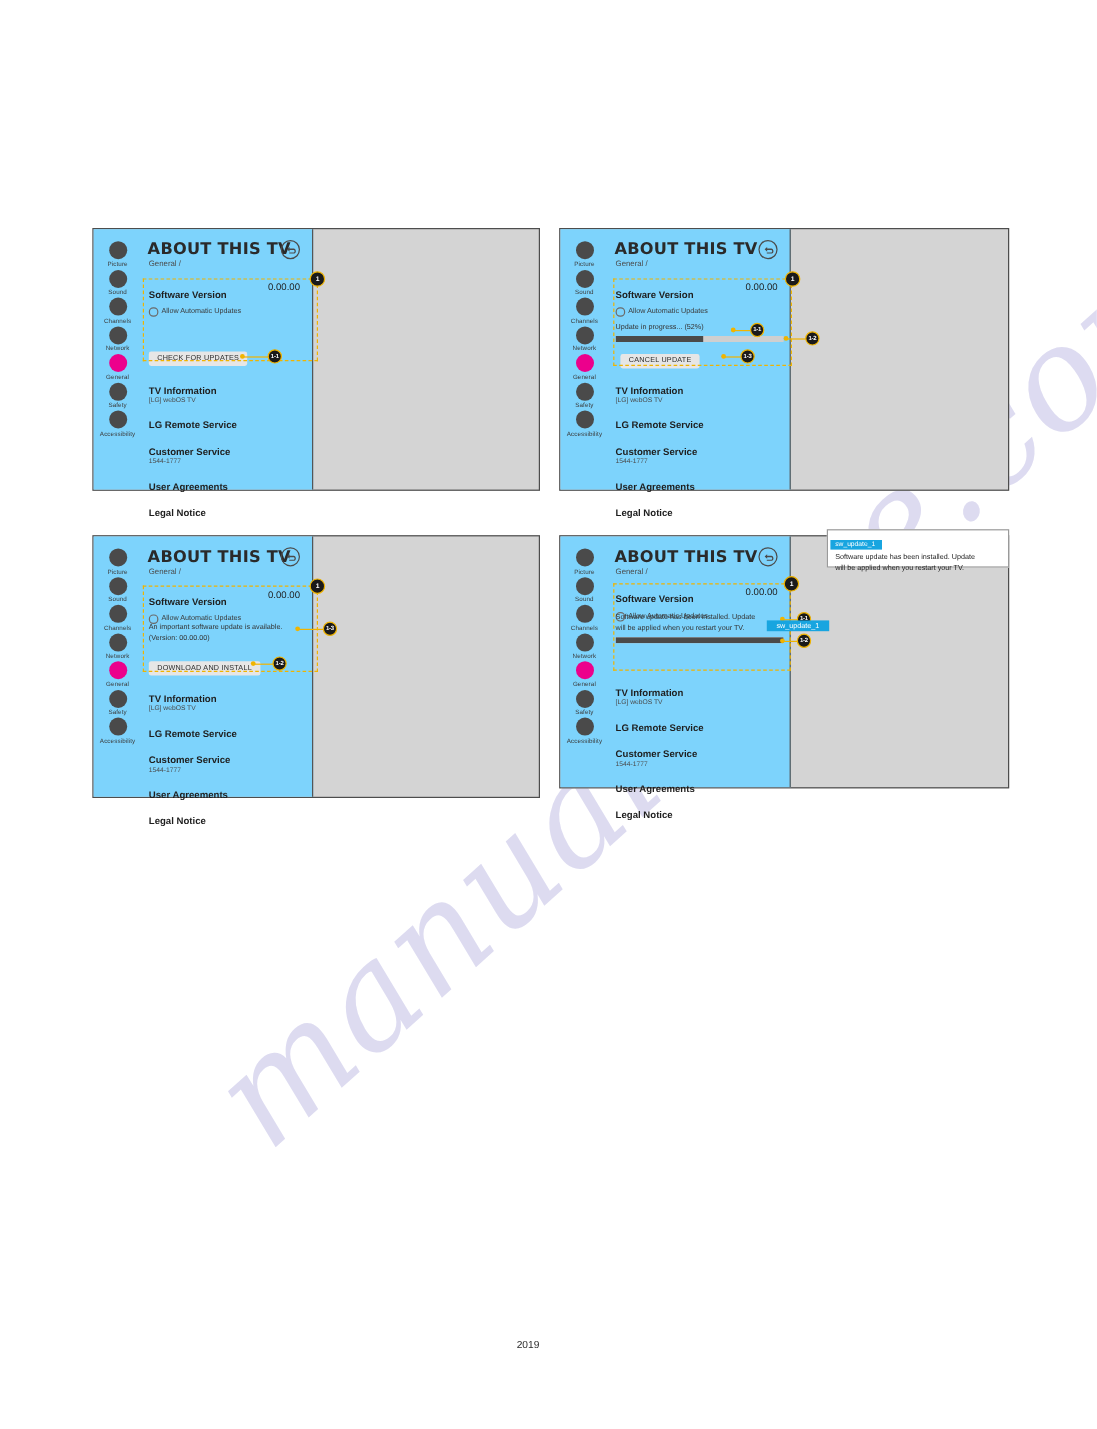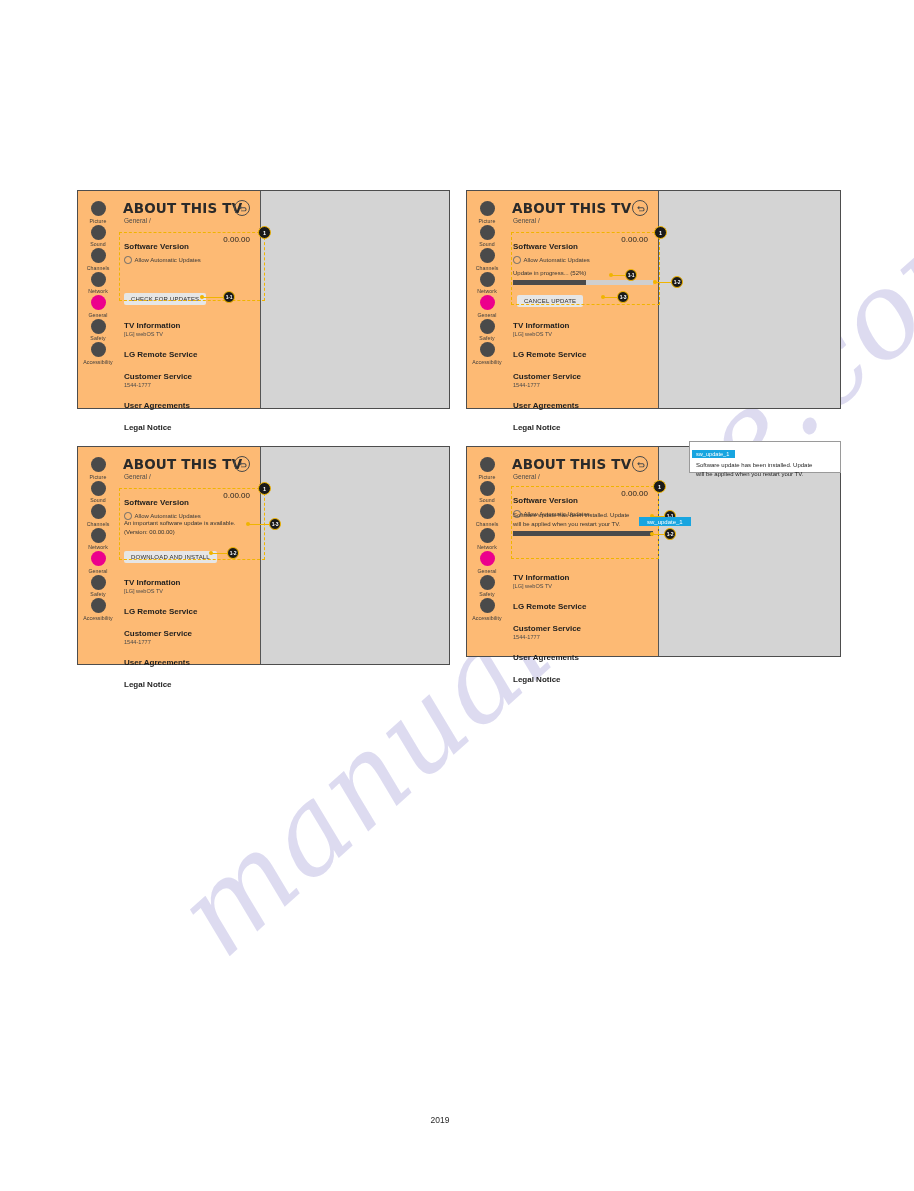--- a/index.html
+++ b/index.html
@@ -36,21 +36,21 @@
     box-sizing:border-box;
     z-index:10;
   }
   .p1{left:77px;top:190px;width:373px;height:219px;}
   .p2{left:466px;top:190px;width:375px;height:219px;}
   .p3{left:77px;top:446px;width:373px;height:219px;}
   .p4{left:466px;top:446px;width:375px;height:211px;}
 
   .tvui{
     position:absolute;left:0;top:0;height:100%;
-    background:#fdba74;
+    background:#7dd3fc;
     border-right:1px solid #555;
     box-sizing:border-box;
   }
   .p1 .tvui,.p3 .tvui{width:183px;}
   .p2 .tvui{width:192px;}
   .p4 .tvui{width:192px;}
 
   
   .sidebar{
     position:absolute;left:0;top:0;width:40px;height:100%;

